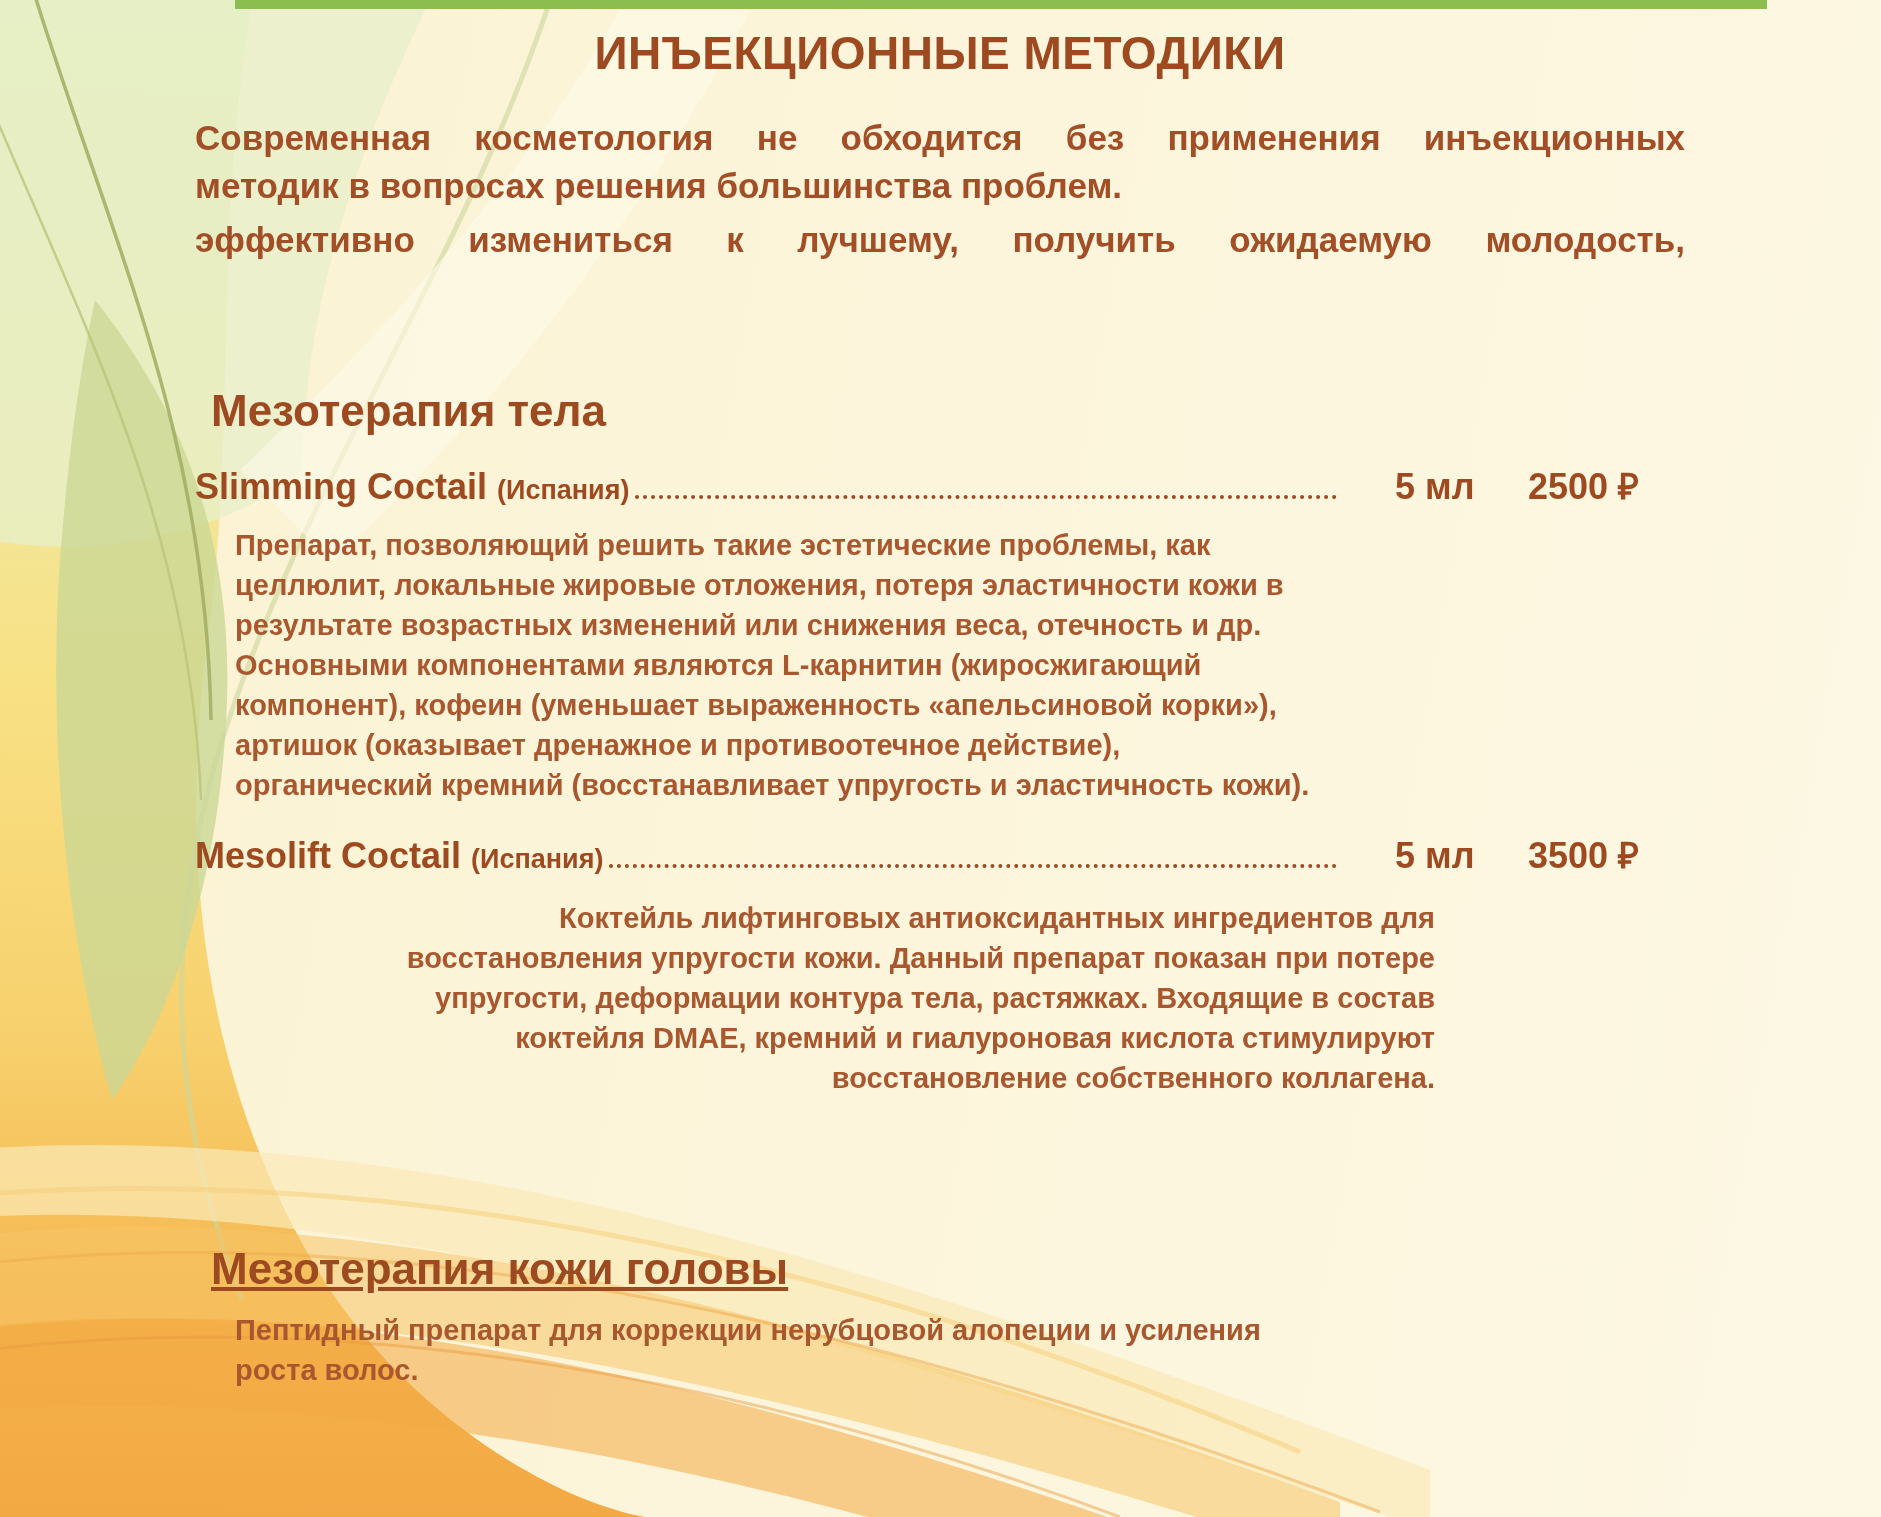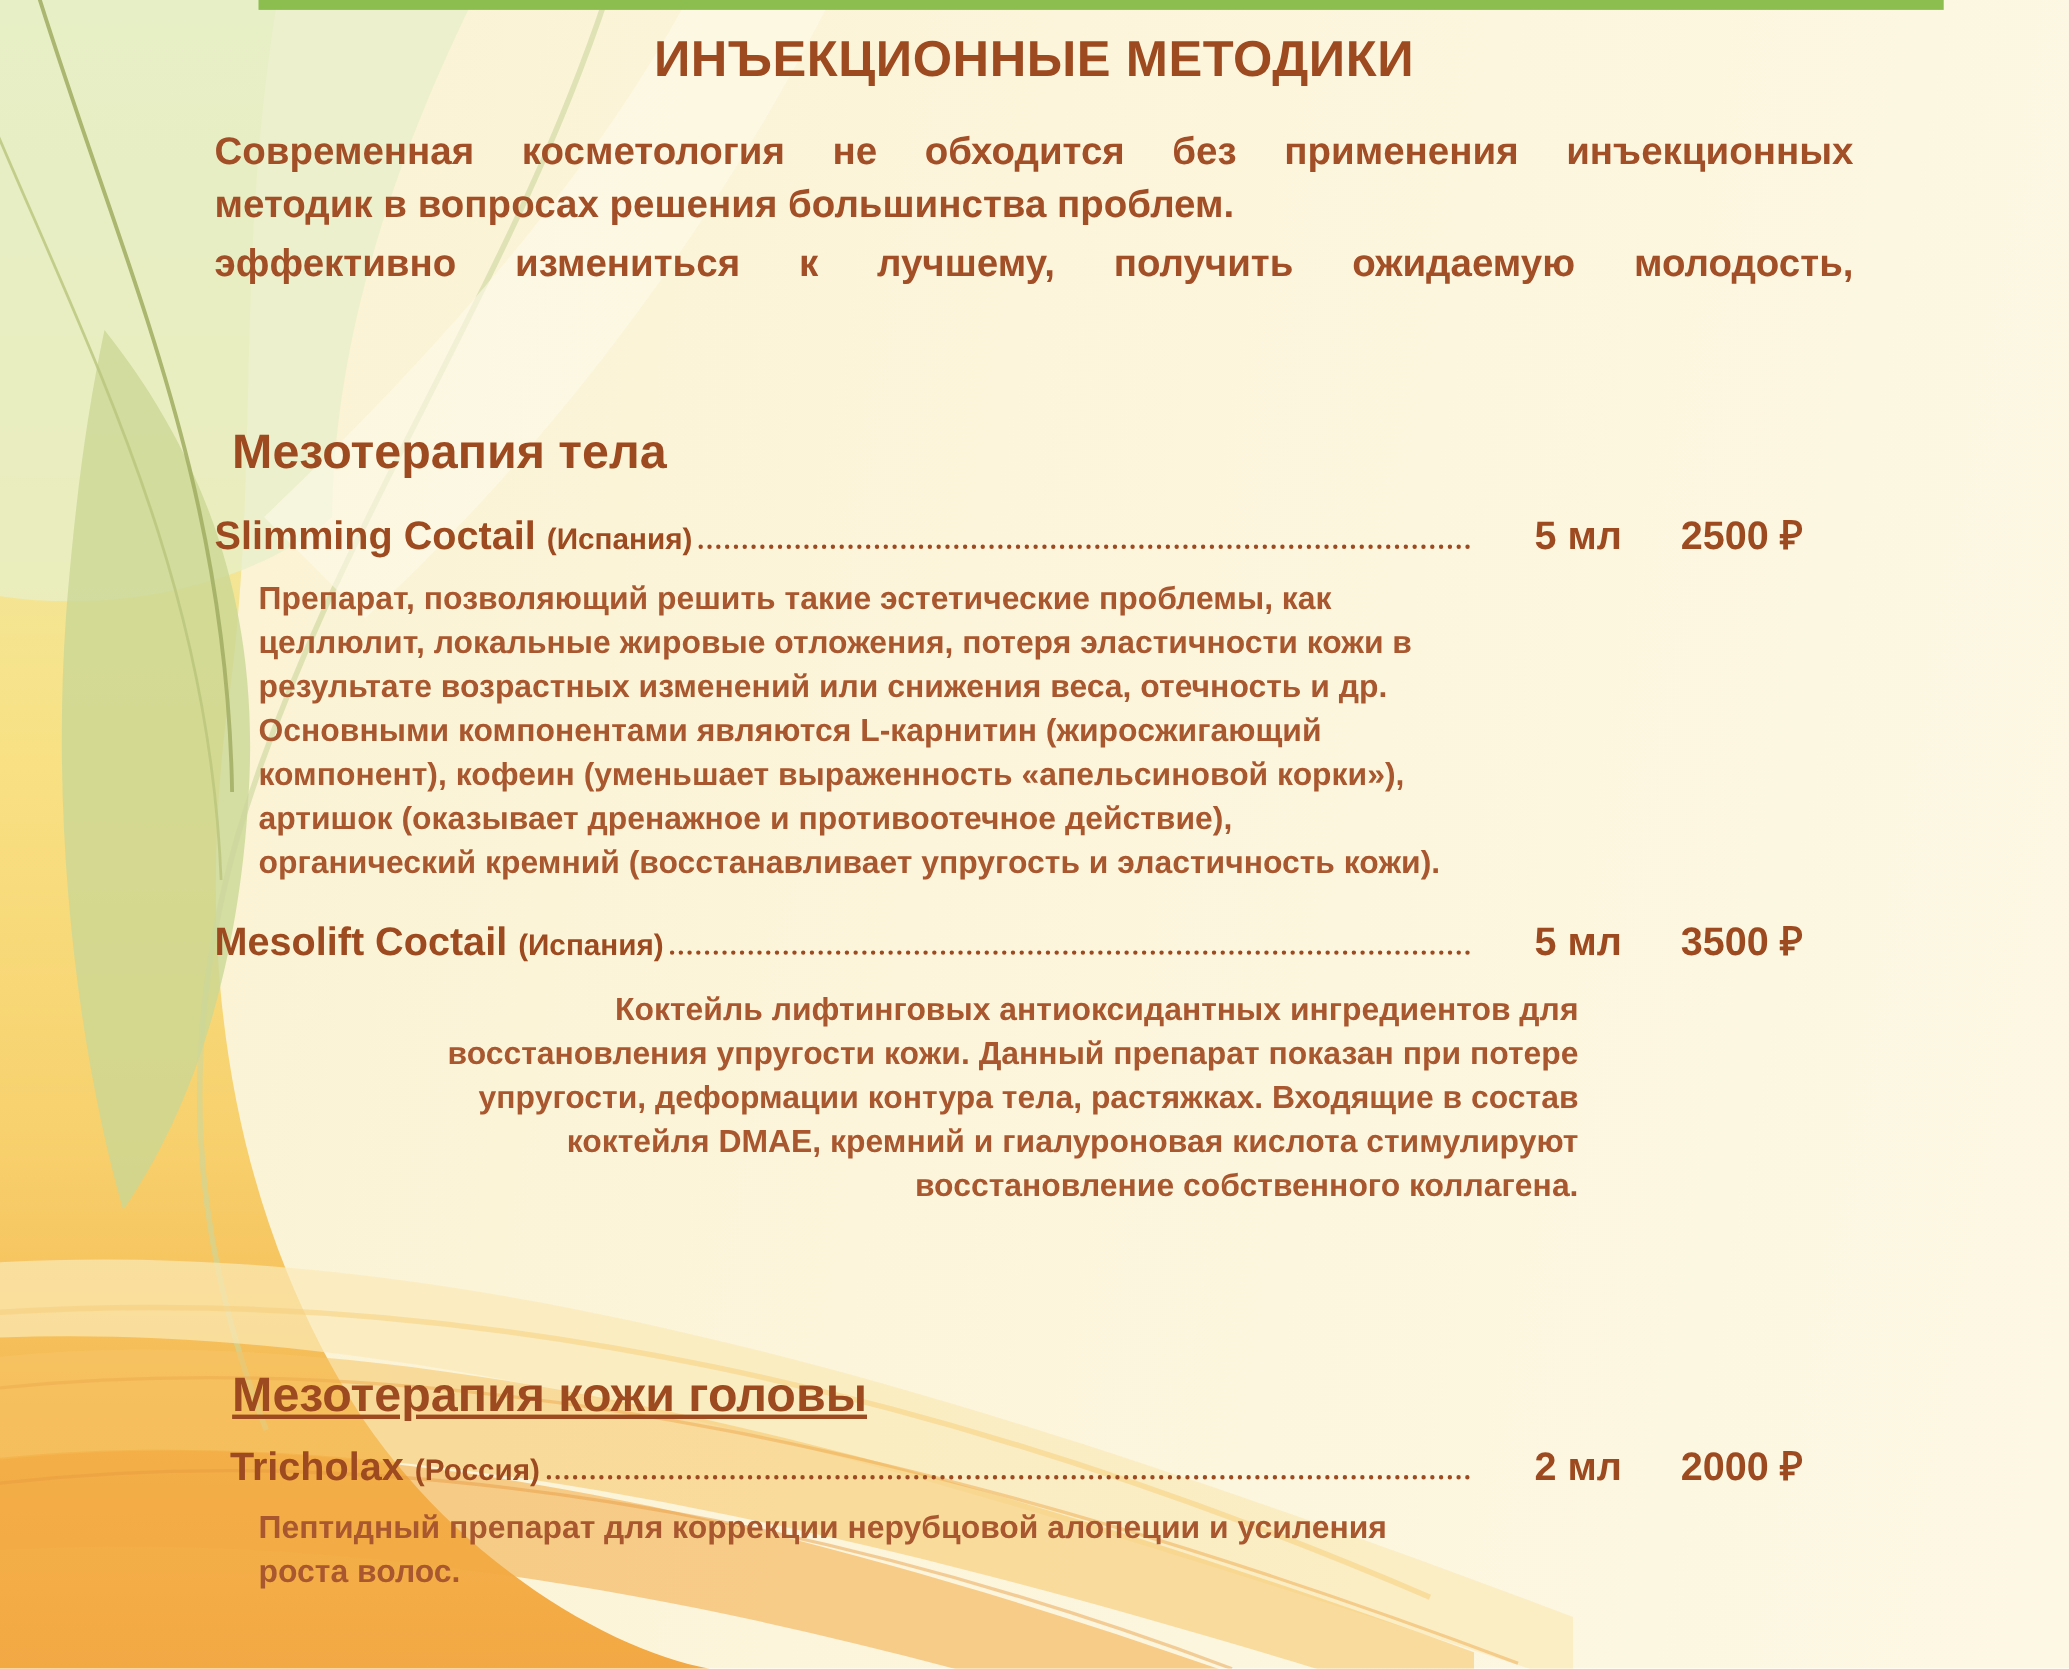--- a/index.html
+++ b/index.html
@@ -137,25 +137,18 @@
       <div class="desc d2">Коктейль лифтинговых антиоксидантных ингредиентов для
 восстановления упругости кожи. Данный препарат показан при потере
 упругости, деформации контура тела, растяжках. Входящие в состав
 коктейля DMAE, кремний и гиалуроновая кислота стимулируют
 восстановление собственного коллагена.</div>
     </div>
 
     <div class="sec2">
       <h2 class="section-heading">Мезотерапия кожи головы</h2>
 
-      <div class="row indent">
-        <span>Tricholax</span>
-        <span class="item-country">(Россия)</span>
-        <span class="leader"></span>
-        <span class="vol">2 мл</span>
-        <span class="price">2000 ₽</span>
-      </div>
       <div class="desc d3">Пептидный препарат для коррекции нерубцовой алопеции и усиления
 роста волос.</div>
     </div>
 
   </div>
 </div>
 
 </body></html>

